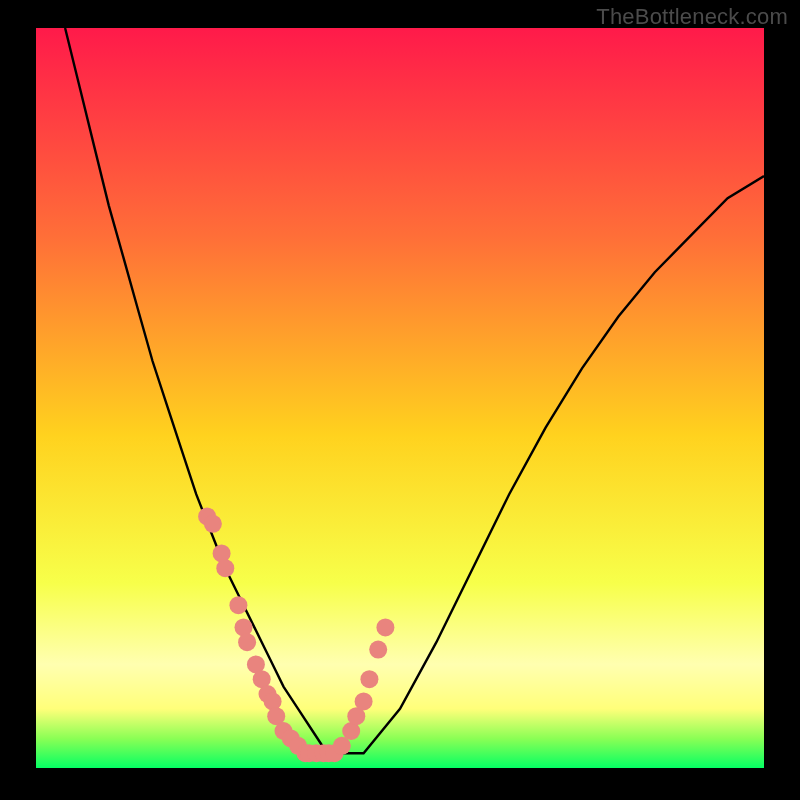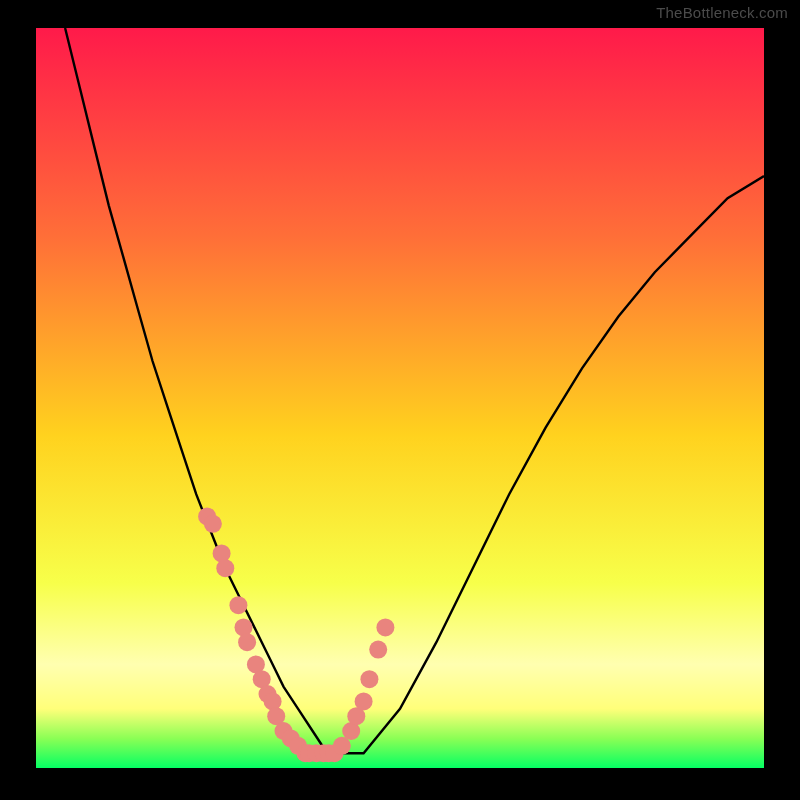--- a/index.html
+++ b/index.html
@@ -29,21 +29,21 @@
   }
   .gradient-bg {
     position: absolute;
     inset: 0;
   }
   .watermark {
     position: absolute;
     top: 4px;
     right: 12px;
     color: #4b4b4b;
-    font-size: 15px;
+    font-size: 22px;
     font-weight: 500;
     letter-spacing: 0.2px;
   }
   svg.curve {
     position: absolute;
     inset: 0;
     width: 100%;
     height: 100%;
   }
 </style>

